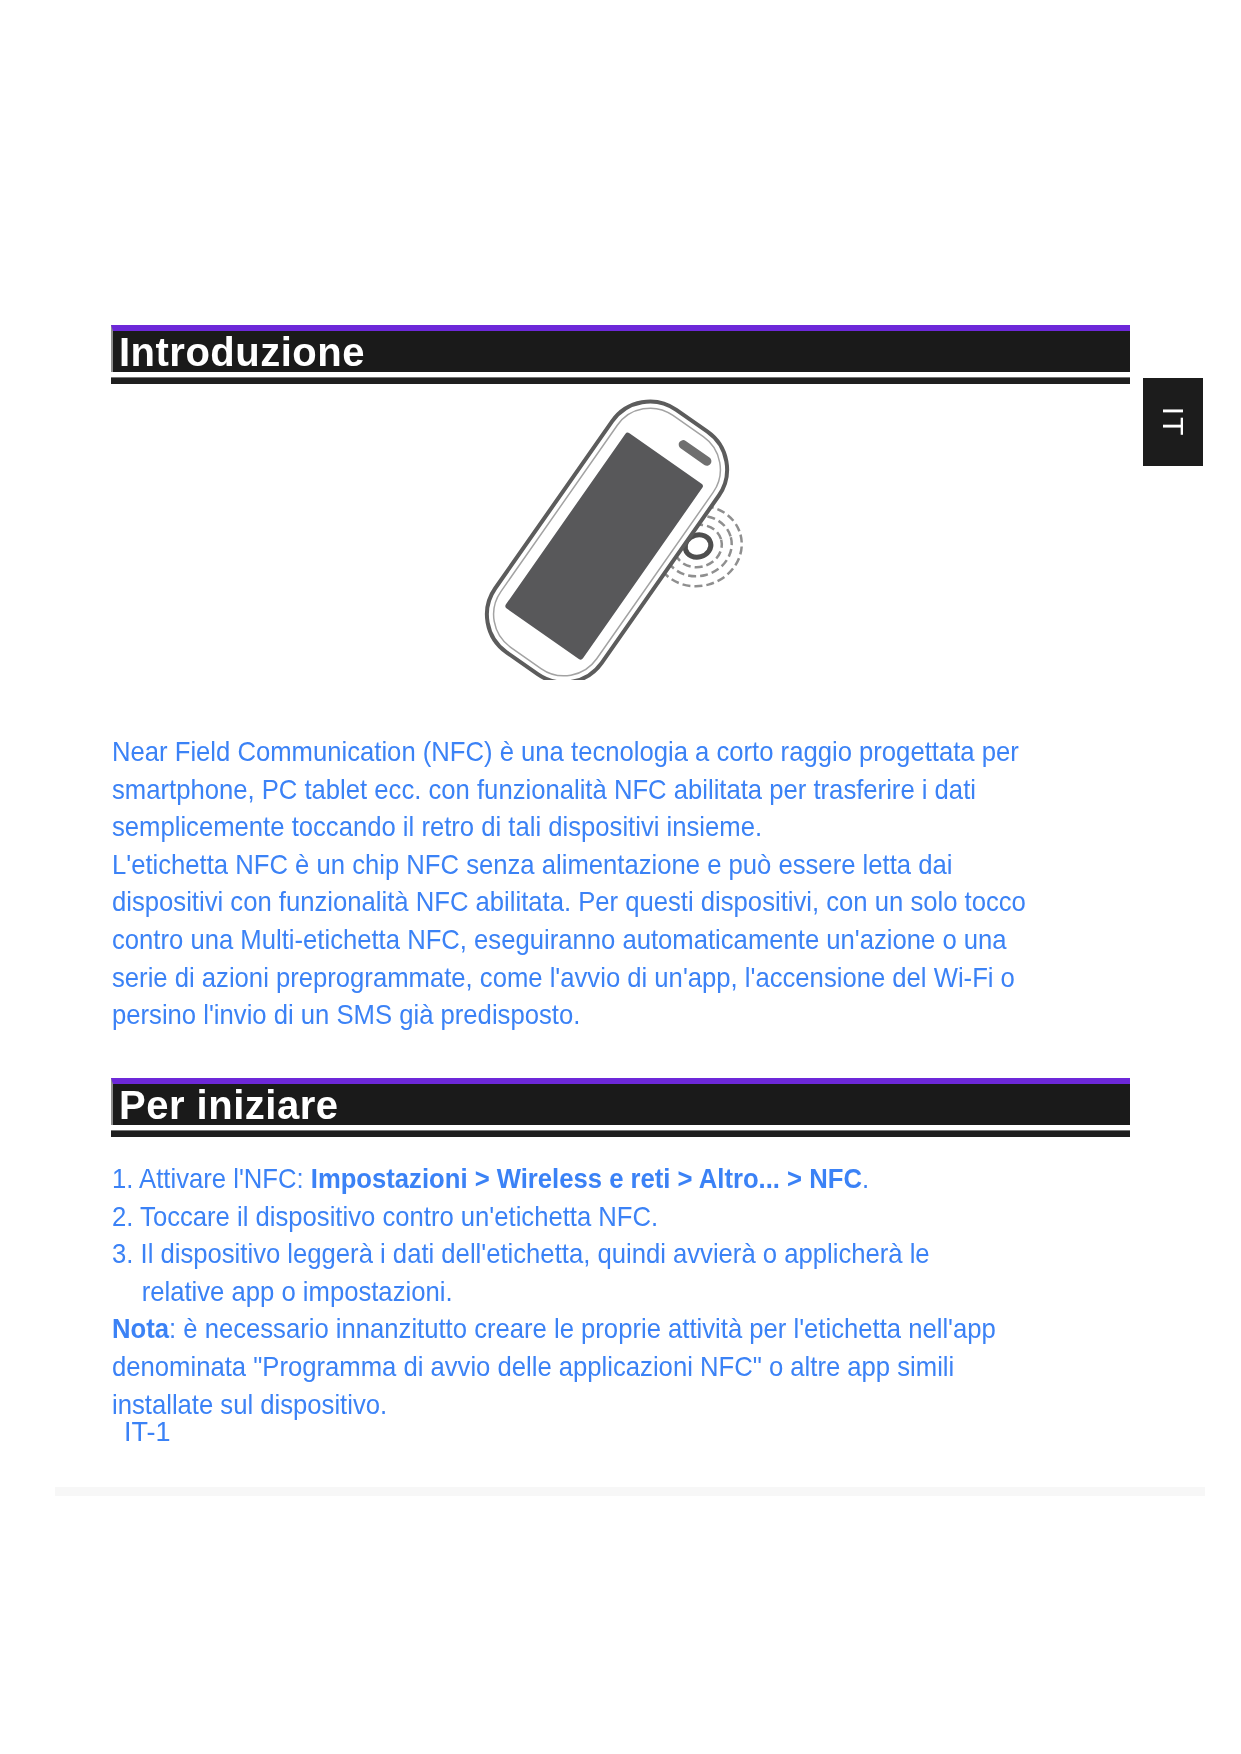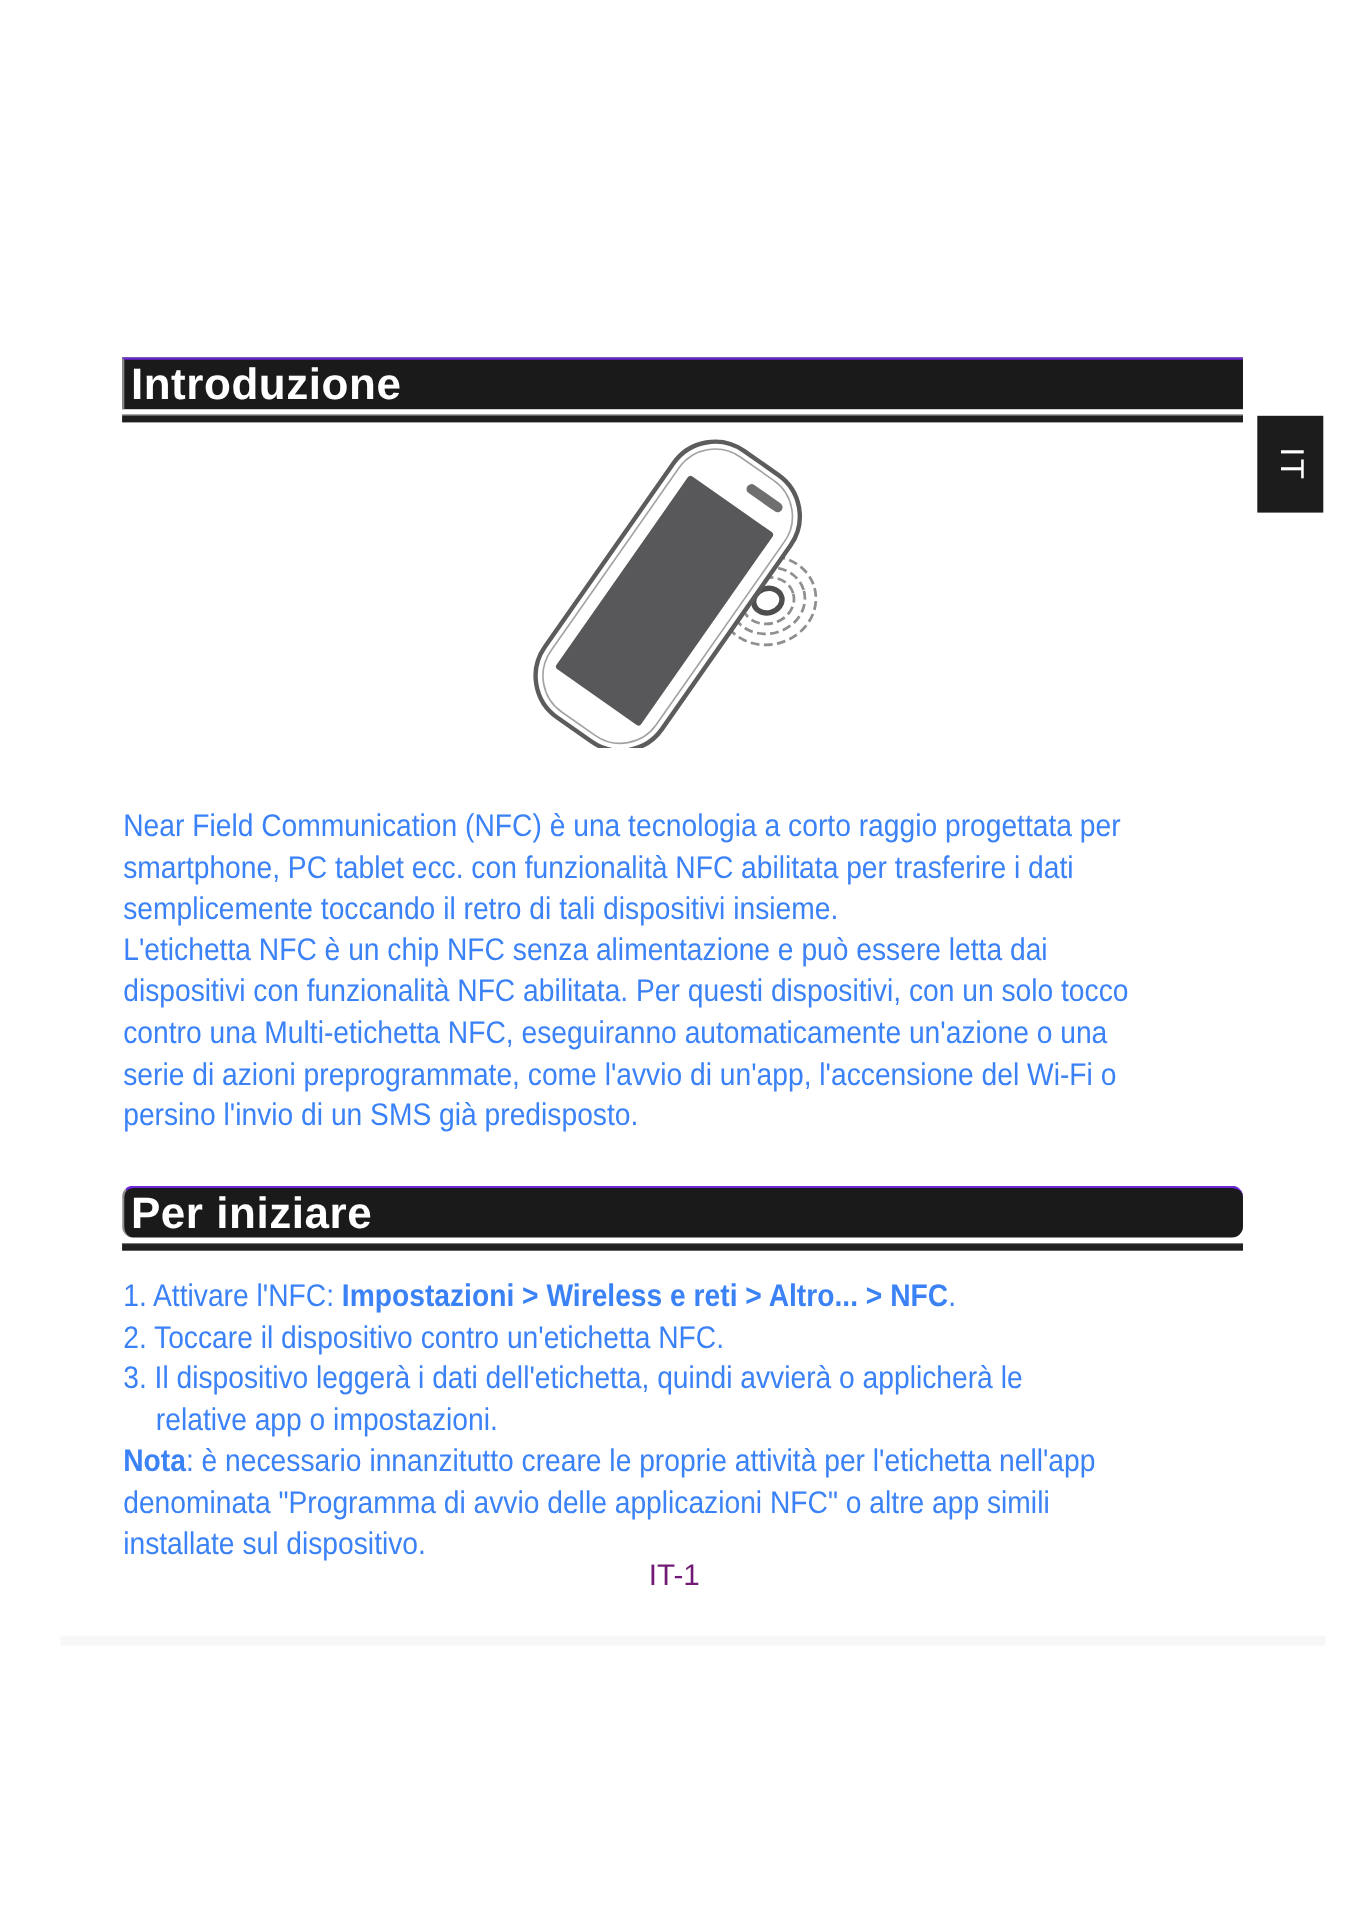--- a/index.html
+++ b/index.html
@@ -13,37 +13,37 @@
     color:#242424;
   }
 
   
   .section-bar {
     position:absolute;
     left:111px;
     width:1019px;
     height:47px;
     background:#1a1a1a;
-    border-top:2px solid #6d28d9;
+    border-top:6px solid #6d28d9;
     border-left:2px solid #8d8d8d;
     box-sizing:border-box;
     display:flex;
     align-items:center;
   }
   .section-bar .bar-title {
     color:#ffffff;
     font-size:40px;
     font-weight:bold;
     line-height:44px;
     padding-left:6px;
     letter-spacing:0.5px;
     white-space:nowrap;
   }
   .bar1 { top:325px; }
-  .bar2 { top:1078px;border-radius:10px; }
+  .bar2 { top:1078px; }
   .bar-rule {
     position:absolute;
     left:111px;
     width:1019px;
     height:7px;
     background:#1f1f1f;
     border-top:1px solid #777777;
     box-sizing:border-box;
   }
   .rule1 { top:377px; }
@@ -92,26 +92,26 @@
     white-space:nowrap;
     transform:scaleX(0.90);
     transform-origin:0 50%;
   }
   .tline b { font-weight:bold; }
   .indent { padding-left:33px; }
 
   
   .footer-page-num {
     position:absolute;
-    left:104px;
+    left:124px;
     top:1417px;
     width:1018px;
-    text-align:center;
+    text-align:left;
     font-size:27px;
-    color:#701a75;
+    color:#3b82f6;
   }
 
   
   .bottom-band {
     position:absolute;
     left:55px;
     top:1487px;
     width:1150px;
     height:9px;
     background:#f7f7f7;

